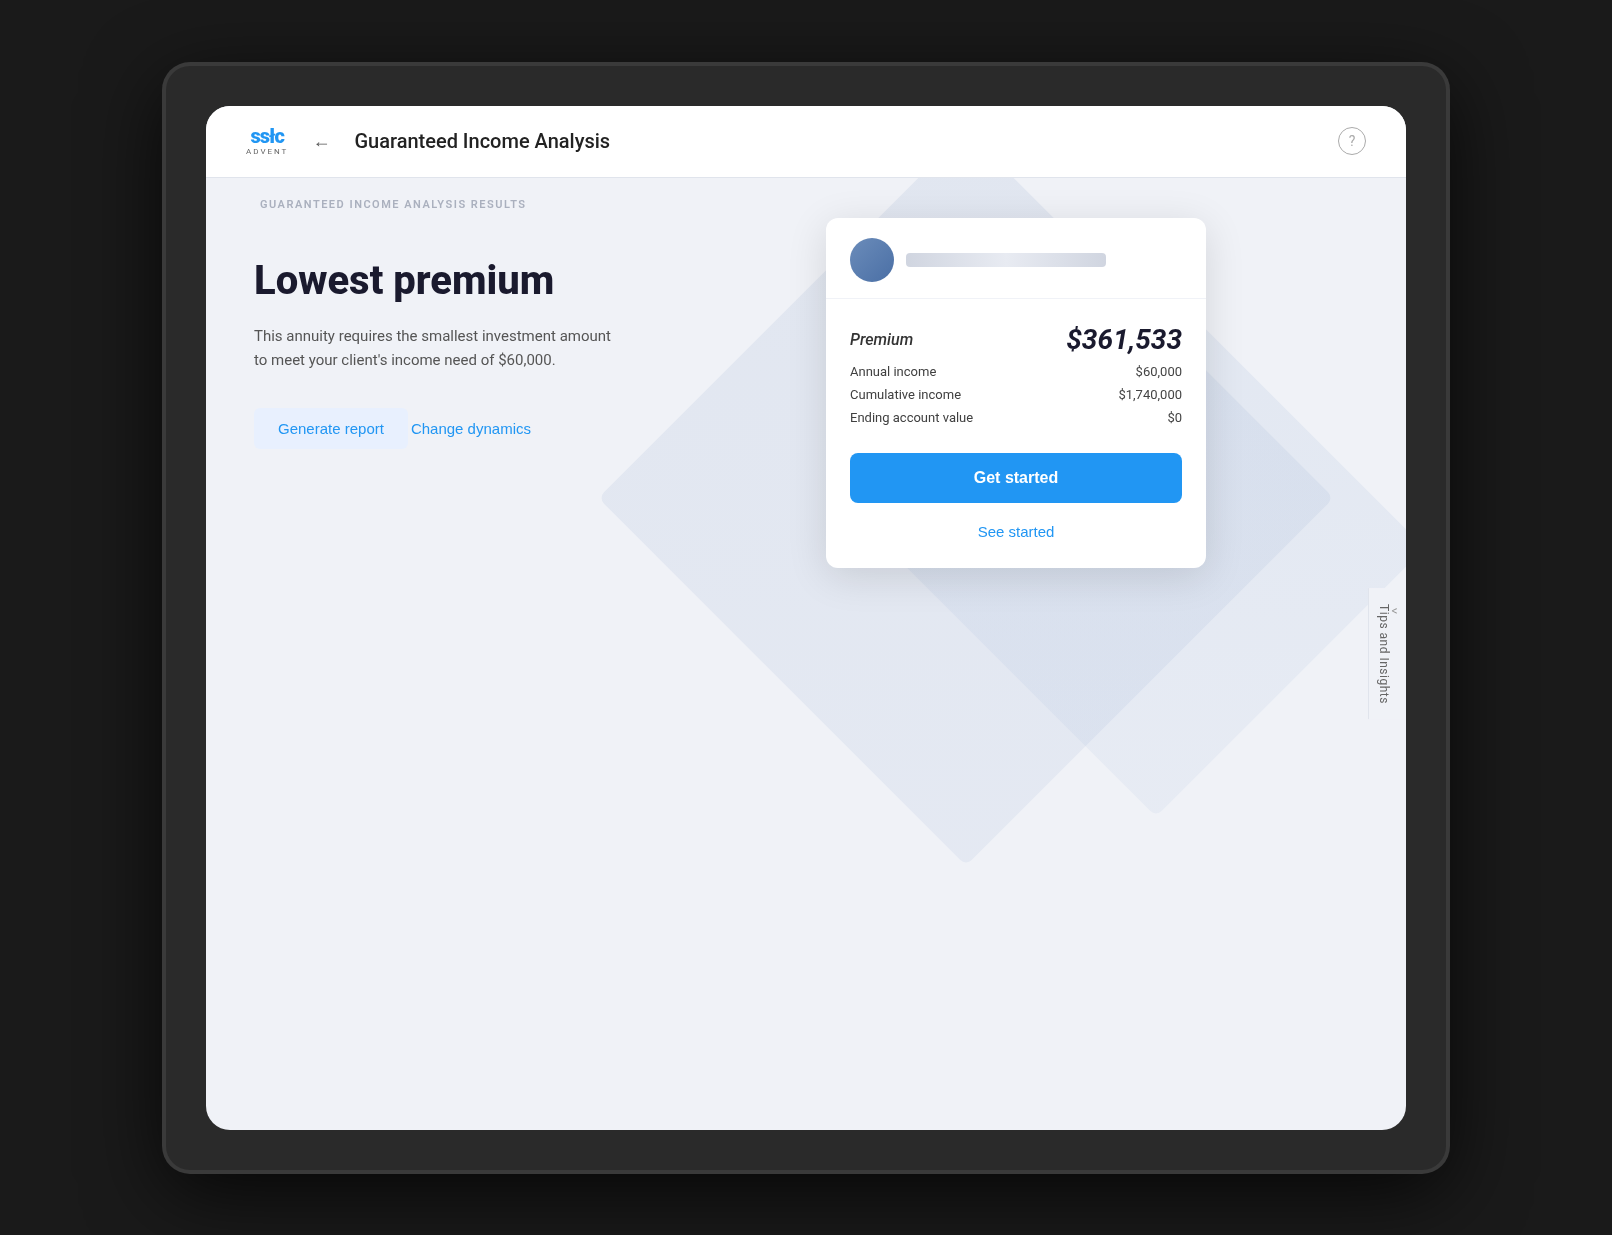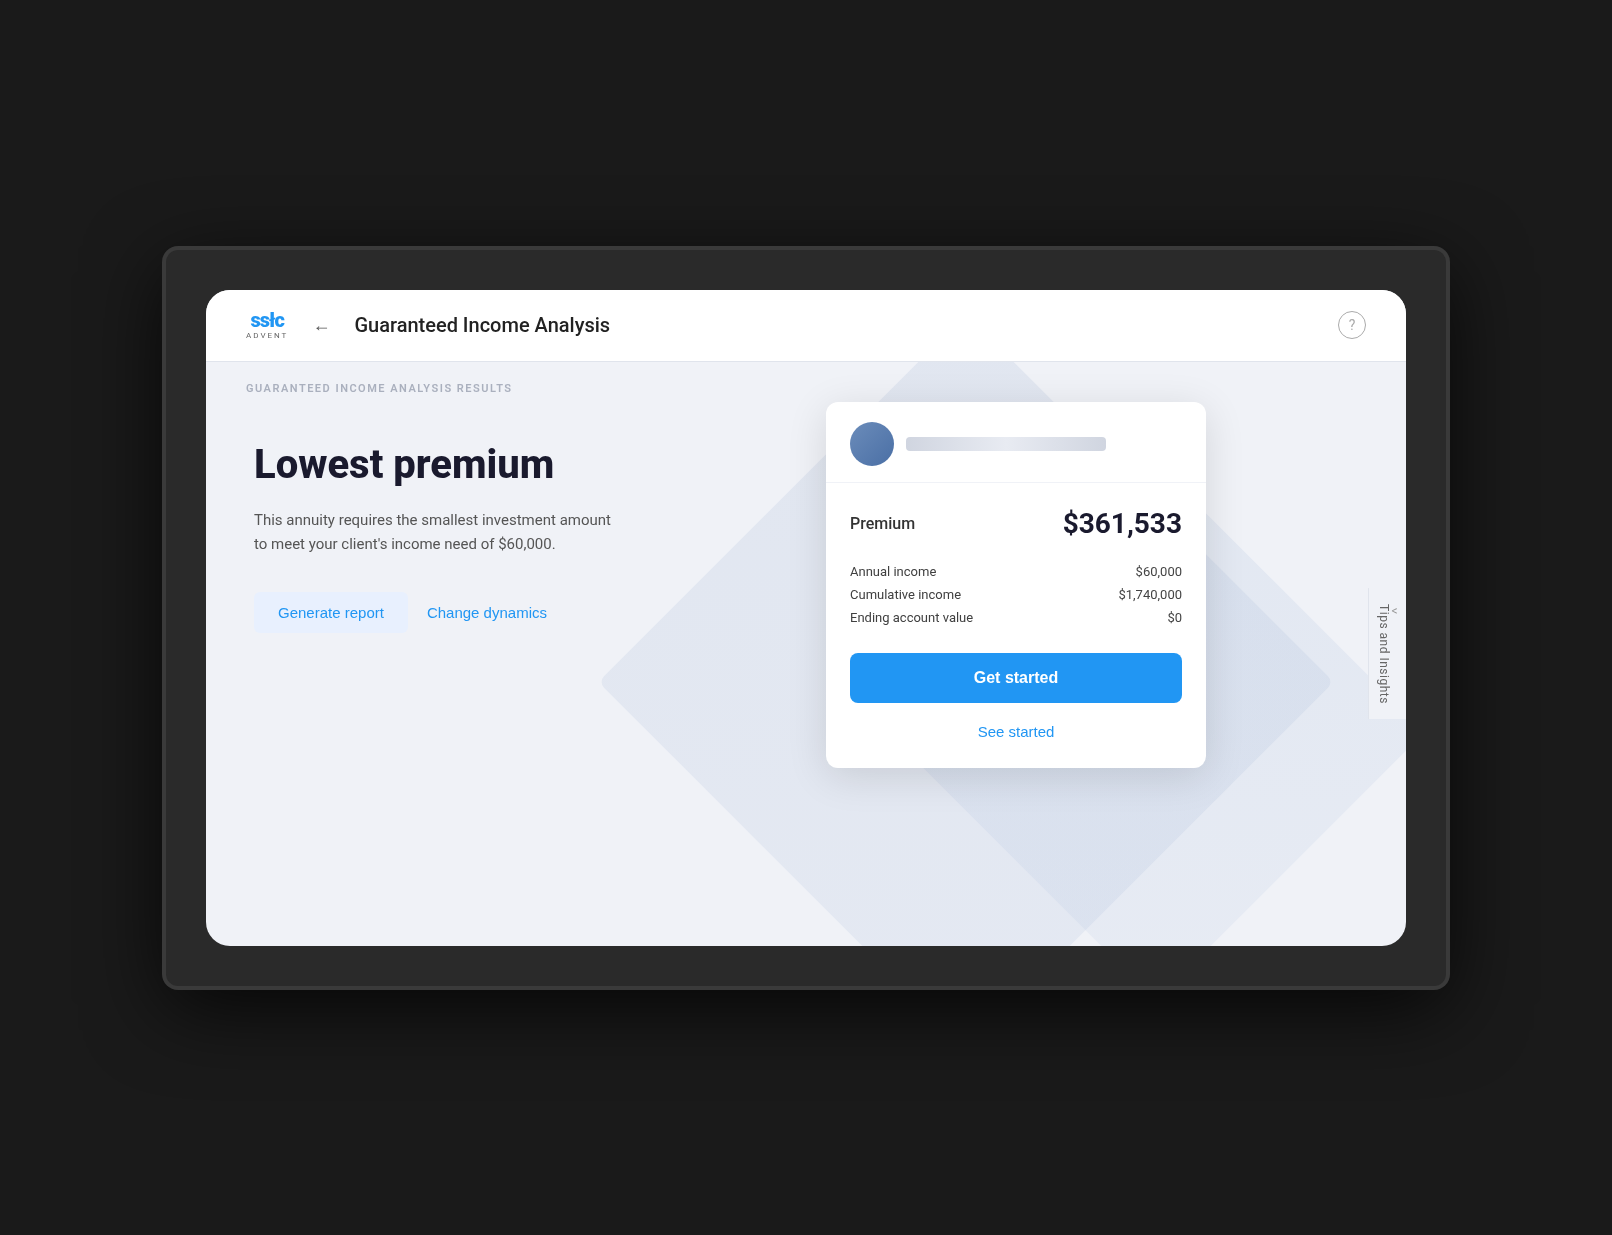--- a/index.html
+++ b/index.html
@@ -8,23 +8,23 @@
       background: #1a1a1a;
       display: flex;
       justify-content: center;
       align-items: center;
       min-height: 100vh;
       font-family: -apple-system, BlinkMacSystemFont, 'Segoe UI', Roboto, sans-serif;
     }
 
     .tablet-frame {
       width: 1280px;
-      height: 736px;
+      height: 1104px;
       background: #2a2a2a;
-      border-radius: 12px;
+      border-radius: 24px;
       padding: 40px;
       box-shadow: 0 0 0 4px #3a3a3a, 0 20px 80px rgba(0,0,0,0.8);
       position: relative;
     }
 
     .tablet-screen {
       width: 100%;
       height: 100%;
       background: #f0f2f7;
       border-radius: 24px;
@@ -98,20 +98,21 @@
     }
 
     
     .section-label {
       padding: 20px 40px 0 40px;
       font-size: 11px;
       font-weight: 600;
       color: #aab0be;
       letter-spacing: 1.5px;
       text-transform: uppercase;
+      margin-left: 14px;
     }
 
     
     .main-content {
       position: relative;
       width: 100%;
       height: calc(100% - 72px);
       overflow: hidden;
     }
 
@@ -166,21 +167,21 @@
     .card-description {
       font-size: 15px;
       color: #555;
       line-height: 1.6;
       margin-bottom: 36px;
       max-width: 360px;
     }
 
     .action-buttons {
       display: flex;
-      gap: 19px;
+      gap: 3px;
       align-items: center;
     }
 
     .btn-generate {
       background: #e8f0fe;
       color: #2196F3;
       border: none;
       padding: 12px 24px;
       border-radius: 6px;
       font-size: 15px;
@@ -234,21 +235,22 @@
     }
 
     .card-body {
       padding: 24px;
     }
 
     .premium-row {
       display: flex;
       justify-content: space-between;
       align-items: center;
-      margin-bottom: 24px;
+      margin-bottom: 8px;
+      font-style: italic;
     }
 
     .premium-label {
       font-size: 16px;
       color: #333;
       font-weight: 500;
     }
 
     .premium-value {
       font-size: 28px;

